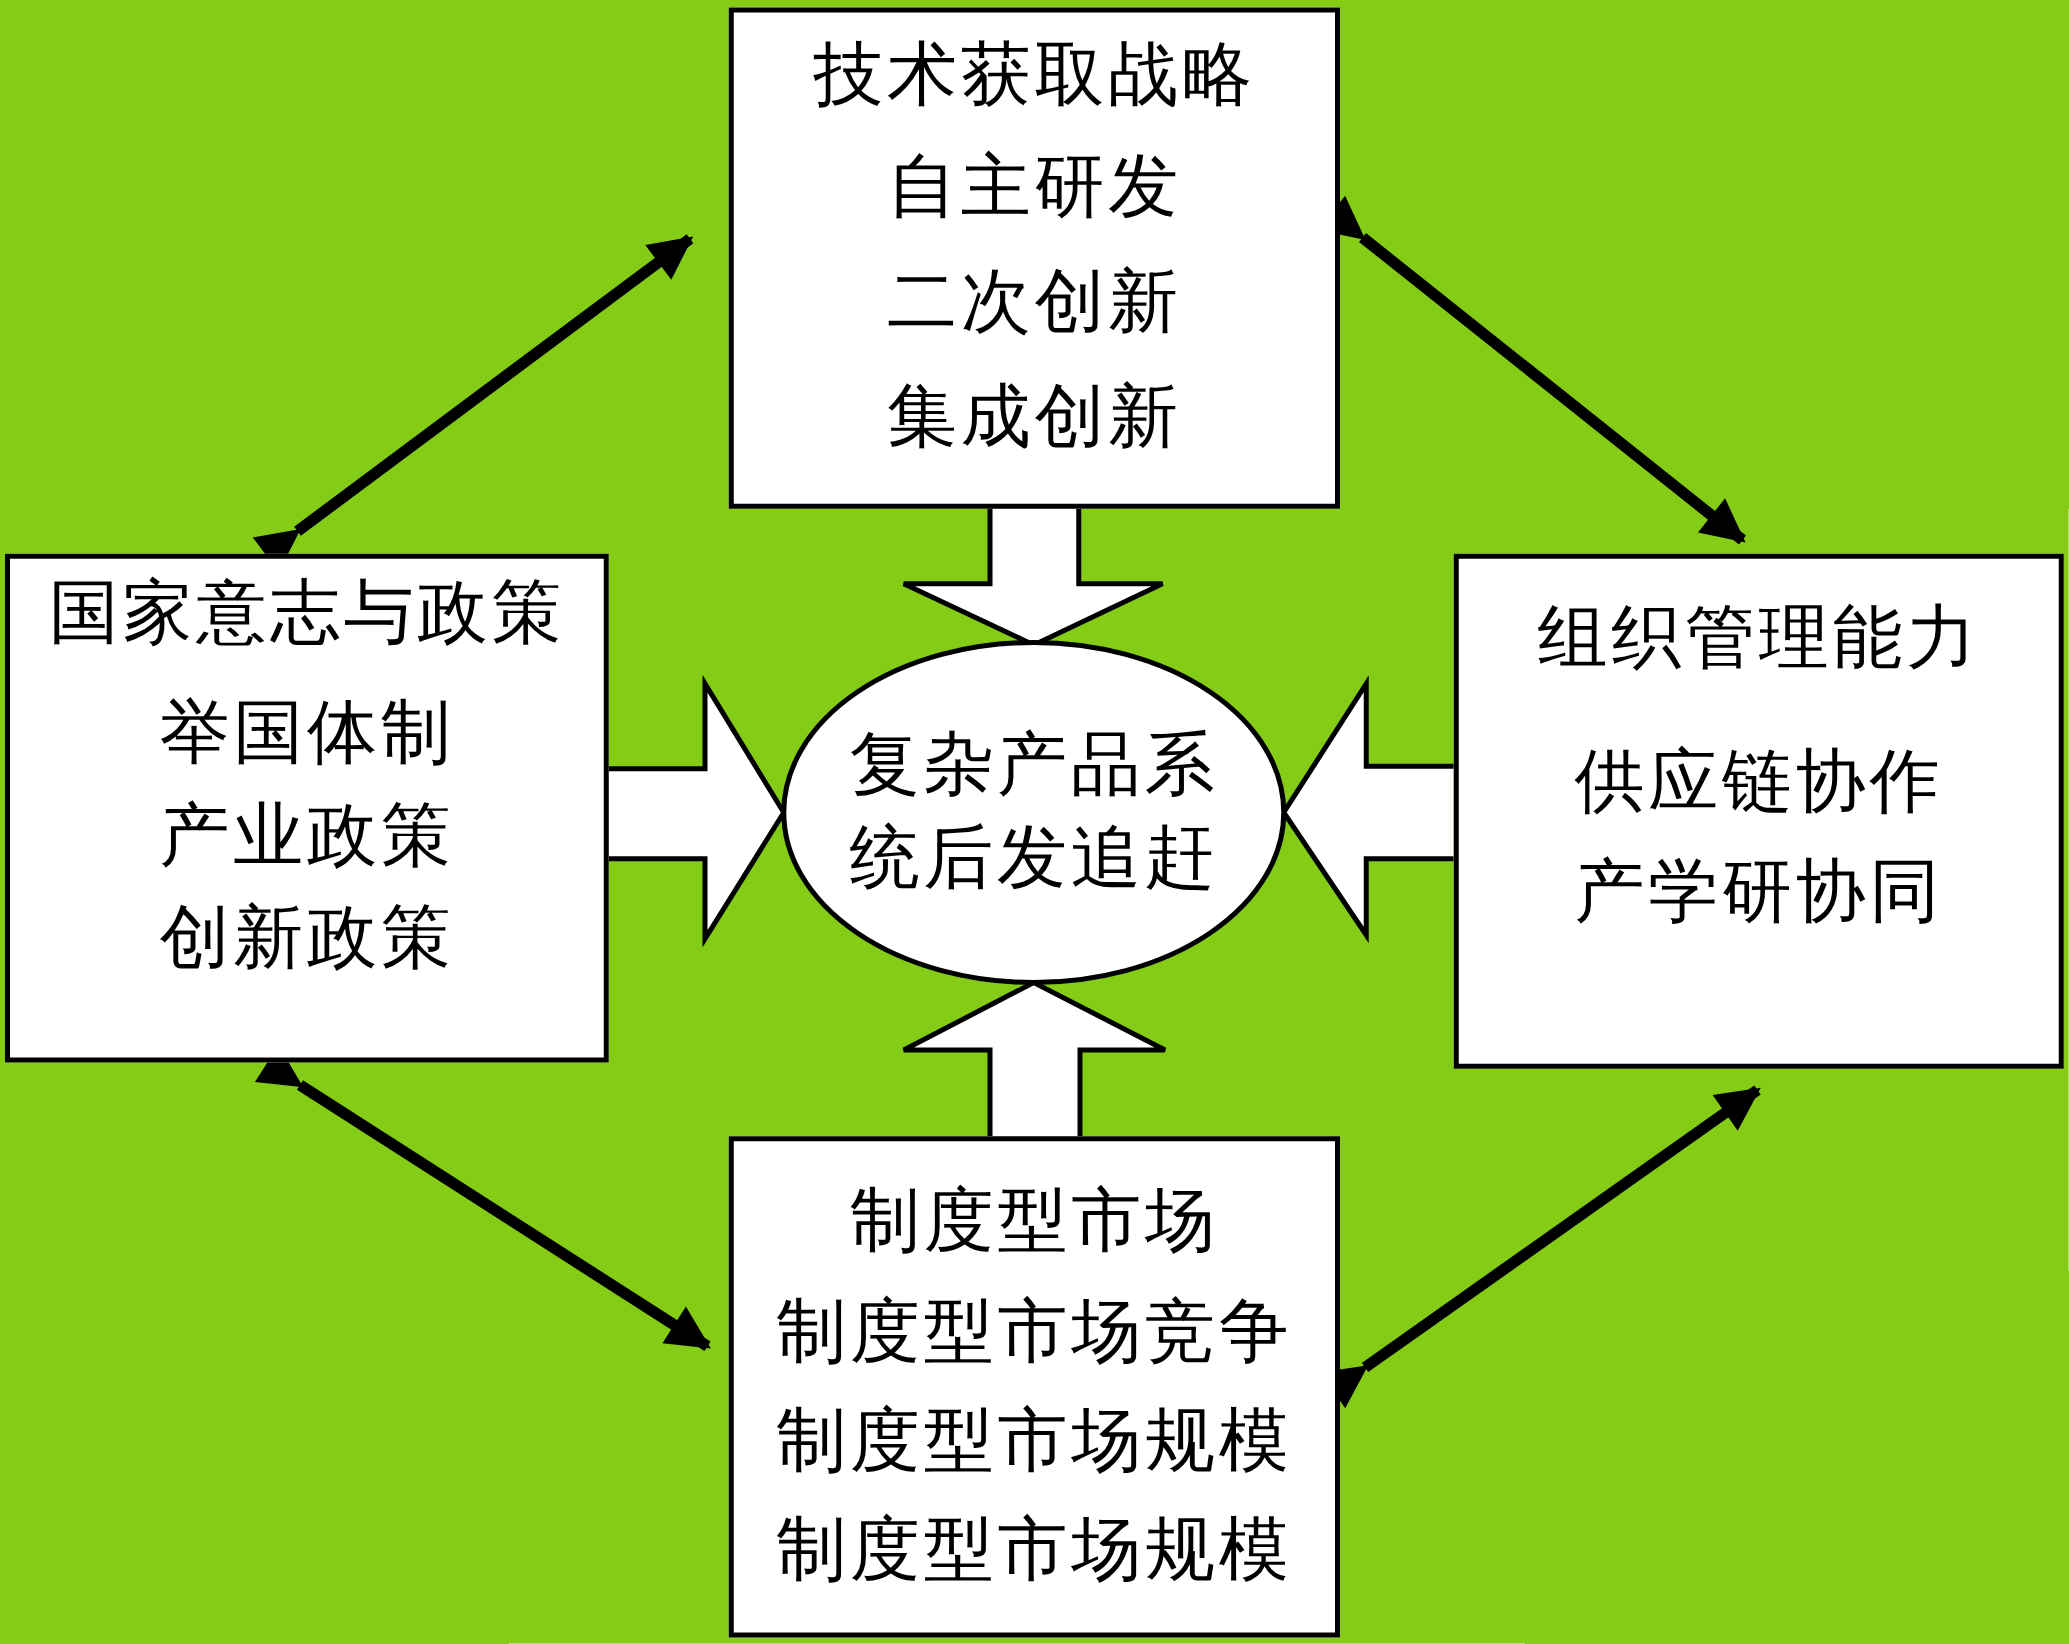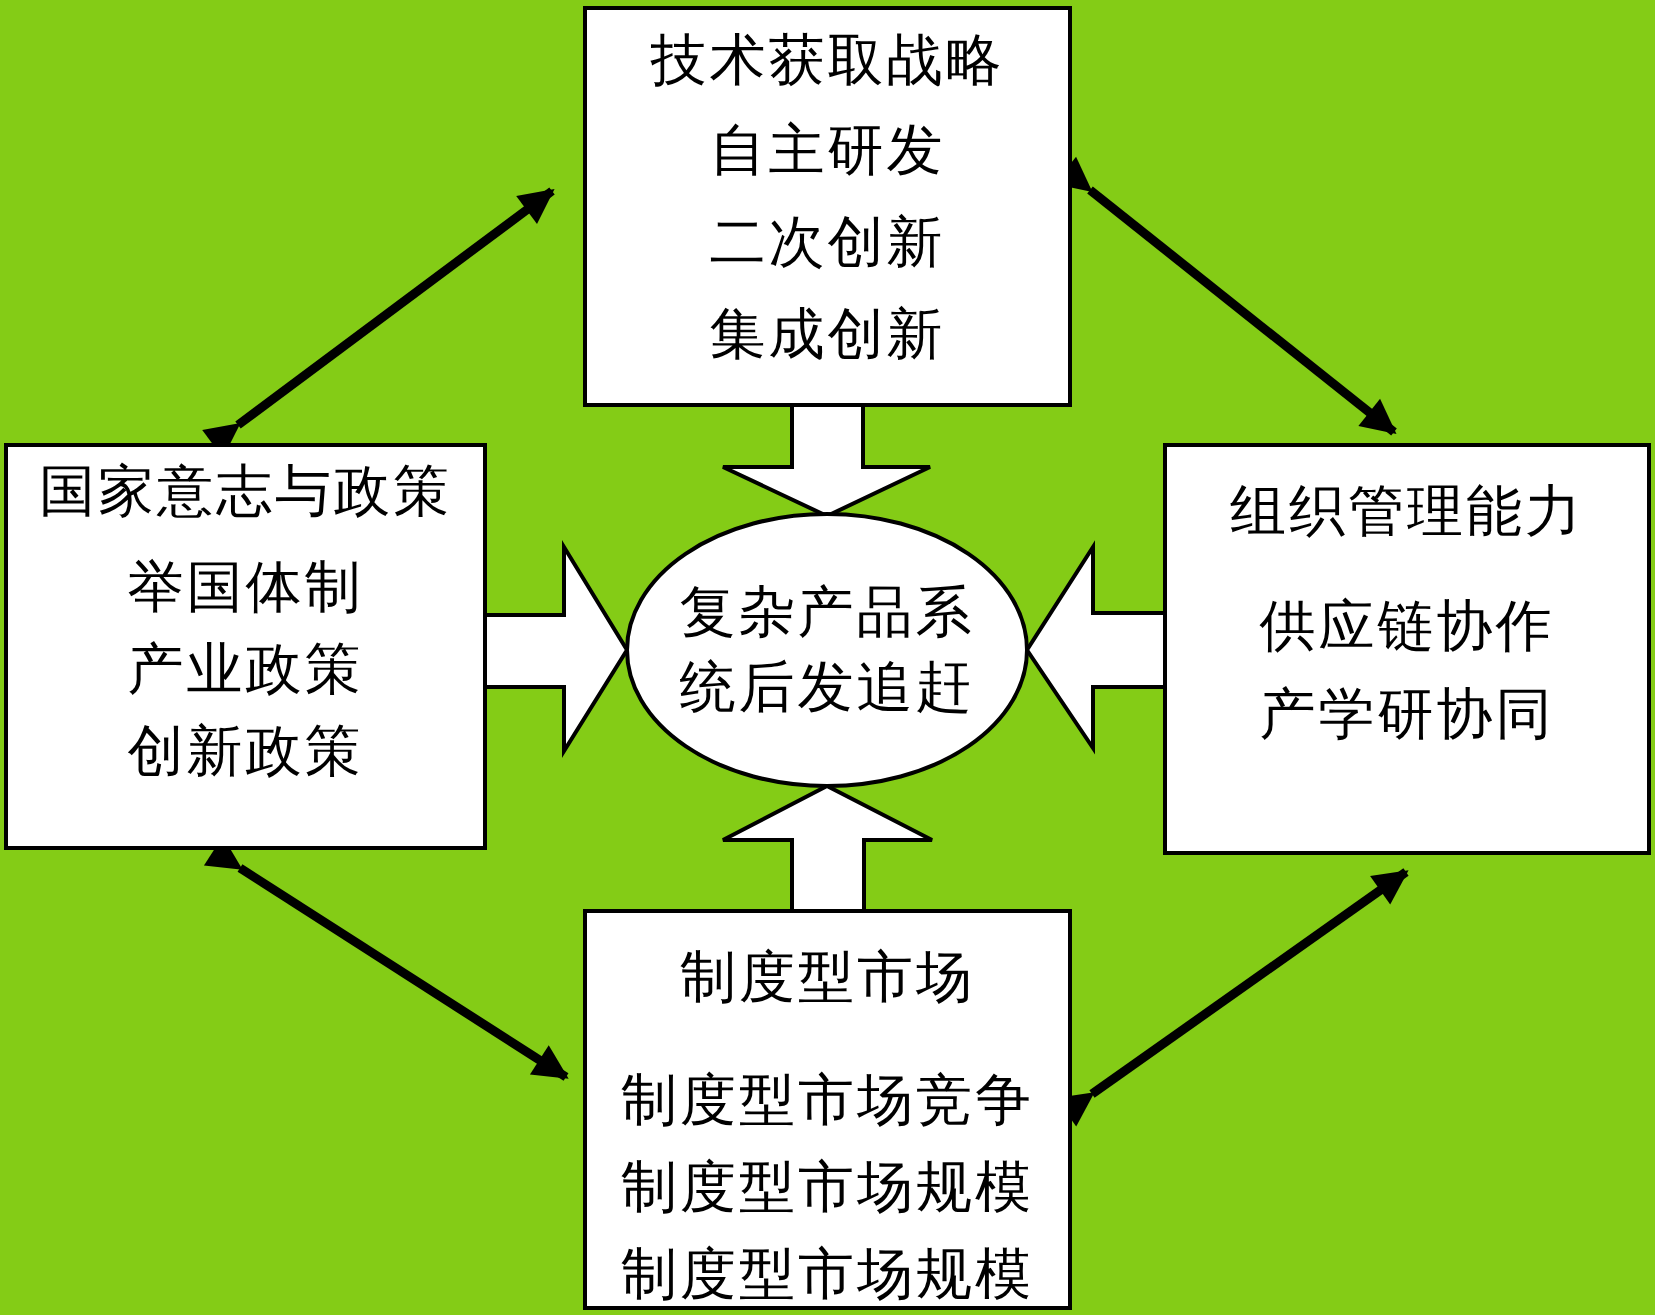--- a/index.html
+++ b/index.html
@@ -53,21 +53,21 @@
   
   #left-box   { left: 4px;    top: 443px; width: 483px; height: 407px; padding-top: 16px; }
   #left-box   .box-title { margin-bottom: 40px; }
   #left-box   .box-item  { margin-bottom: 26px; }
   
   #right-box  { left: 1163px; top: 443px; width: 488px; height: 412px; padding-top: 36px; }
   #right-box  .box-title { margin-bottom: 59px; }
   #right-box  .box-item  { margin-bottom: 32px; }
   
   #bottom-box { left: 583px;  top: 909px; width: 489px; height: 401px; padding-top: 36px; }
-  #bottom-box .box-title { margin-bottom: 67px; }
+  #bottom-box .box-title { margin-bottom: 33px; }
   #bottom-box .box-item  { margin-bottom: 31px; }
 
   #center-label {
     position: absolute;
     left: 827px;
     top: 650px;
     transform: translate(-50%, -50%);
     z-index: 3;
     text-align: right;
     font-size: 56px;

